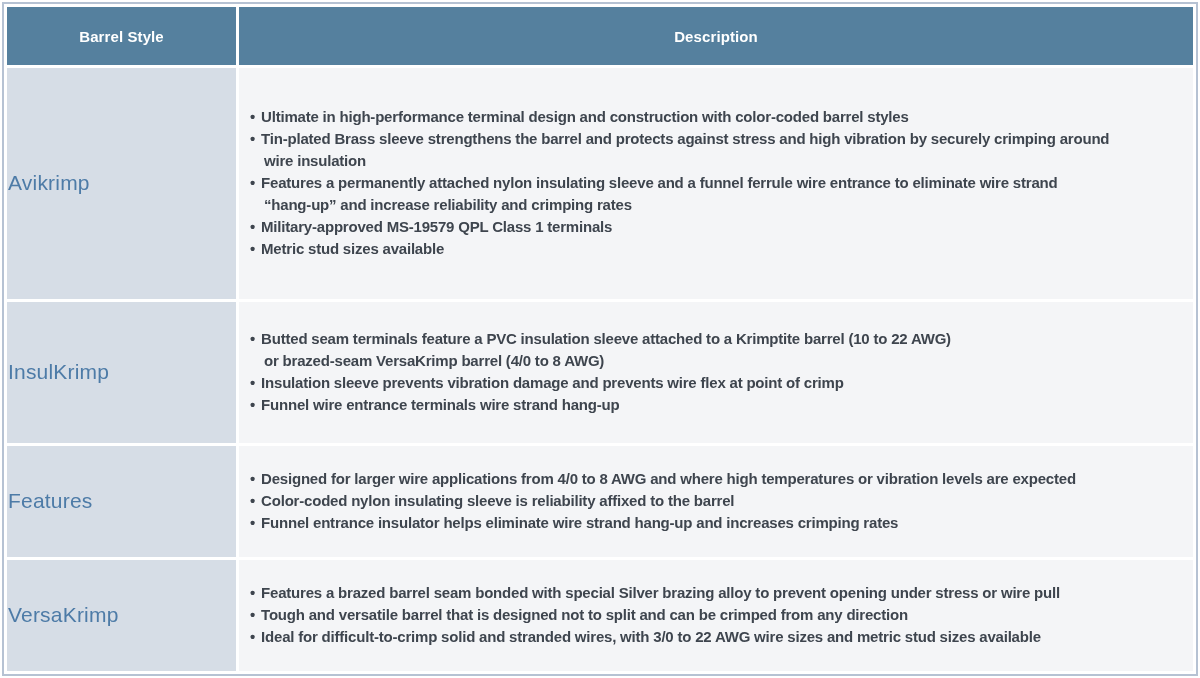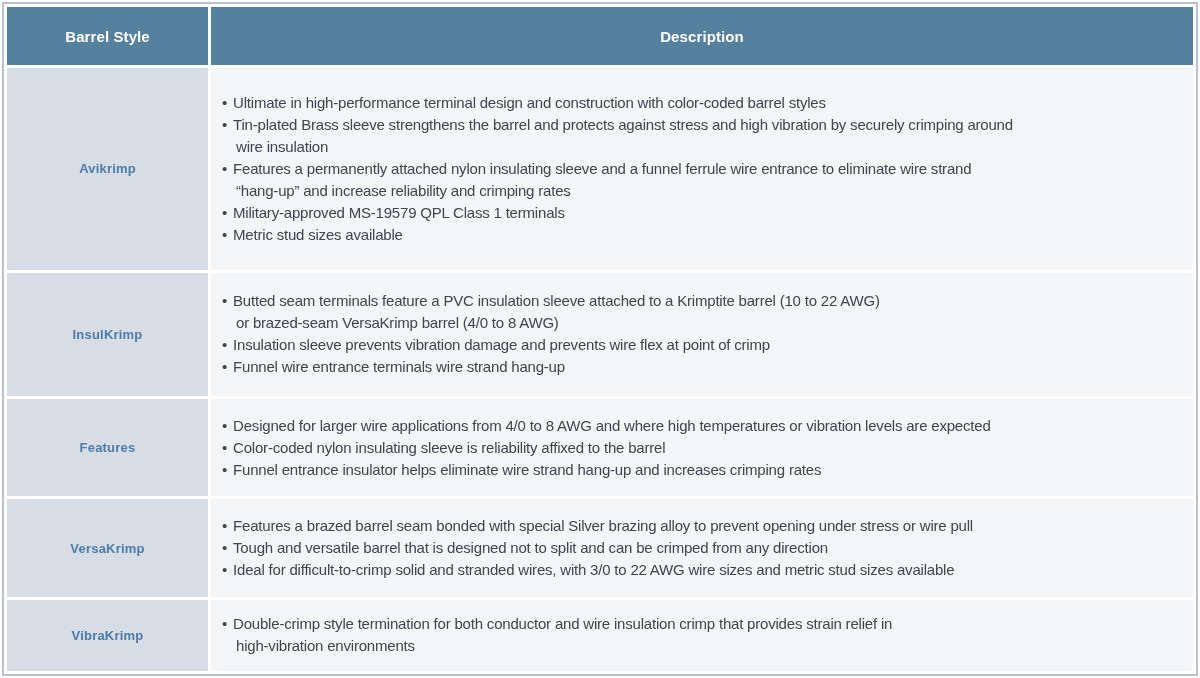--- a/index.html
+++ b/index.html
@@ -37,48 +37,48 @@
   th {
     background: var(--header-bg);
     color: var(--header-text);
     font-size: 15px;
     font-weight: 700;
     height: 58px;
     text-align: center;
     vertical-align: middle;
     letter-spacing: 0.1px;
   }
-  th.col-style { width: 201px; }
+  th.col-style { width: 229px; }
   td.style-cell {
     background: var(--style-cell-bg);
     color: var(--style-text);
-    text-align: center;
     vertical-align: middle;
-    font-size: 13px;
-    font-weight: 700;
+    font-size: 21px;
+    font-weight: 400;
     letter-spacing: 0.2px;
   }
   td.desc-cell {
     background: var(--desc-bg);
     color: var(--desc-text);
     vertical-align: middle;
     padding: 8px 12px 8px 11px;
   }
   ul.desc-list {
     list-style: none;
     margin: 0;
     padding: 0;
   }
   ul.desc-list li {
     font-size: 15px;
     line-height: 22px;
     letter-spacing: -0.2px;
     white-space: pre-line;
     padding-left: 14px;
     text-indent: -14px;
+    font-weight: bold;
   }
   ul.desc-list li::before {
     content: "\2022";
     margin-right: 6px;
     color: var(--desc-text);
   }
 </style>
 </head>
 <body>
 
@@ -142,26 +142,15 @@
     </td>
     <td class="desc-cell">
       <ul class="desc-list">
               <li>Features a brazed barrel seam bonded with special Silver brazing alloy to prevent opening under stress or wire pull</li>
               <li>Tough and versatile barrel that is designed not to split and can be crimped from any direction</li>
               <li>Ideal for difficult-to-crimp solid and stranded wires, with 3/0 to 22 AWG wire sizes and metric stud sizes available</li>
             </ul>
     </td>
   </tr>
 
-  <tr>
-    <td class="style-cell">
-      <span>VibraKrimp</span>
-    </td>
-    <td class="desc-cell">
-      <ul class="desc-list">
-              <li>Double-crimp style termination for both conductor and wire insulation crimp that provides strain relief in
-high-vibration environments</li>
-            </ul>
-    </td>
-  </tr>
 </tbody>
   </table>
 </div>
 
 </body></html>

